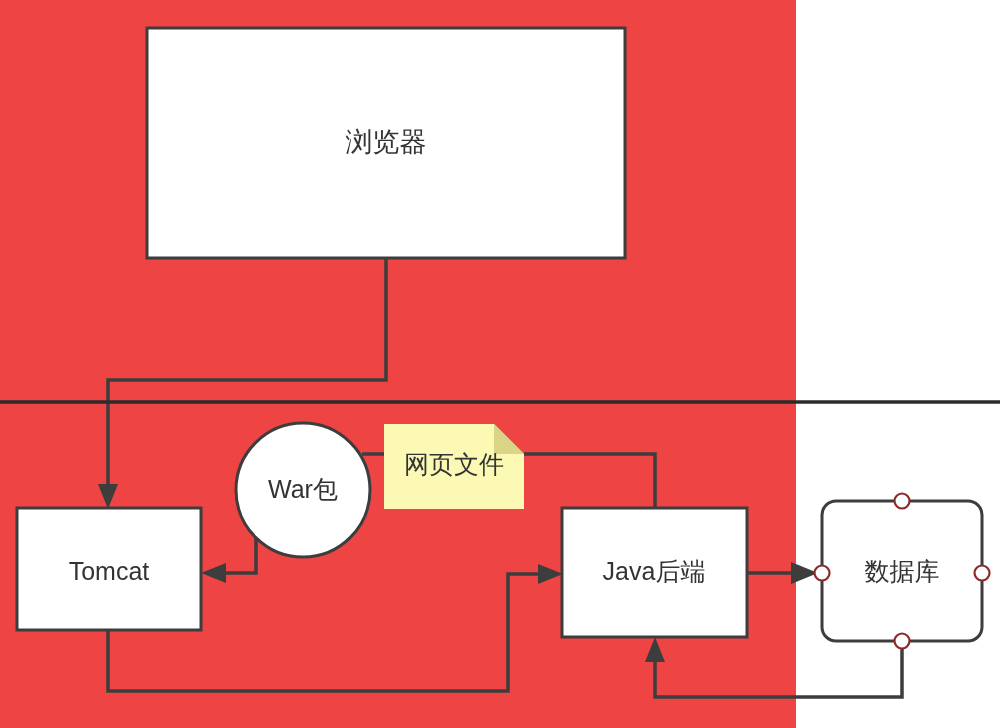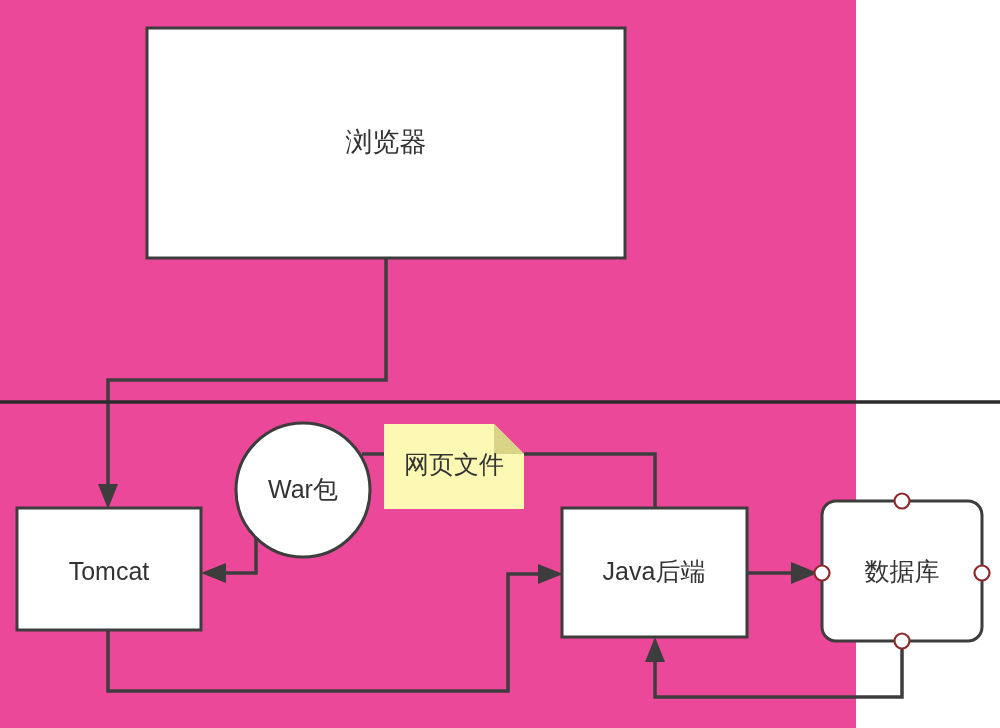--- a/index.html
+++ b/index.html
@@ -8,23 +8,23 @@
     background: #ffffff;
   }
   body {
     width: 1000px;
     height: 728px;
     font-family: "Liberation Sans", "DejaVu Sans", sans-serif;
     overflow: hidden;
   }
   #canvas {
     position: relative;
-    width: 856px;
+    width: 796px;
     height: 728px;
-    background: #ec4899;
+    background: #ef4444;
   }
   svg.diagram {
     position: absolute;
     left: 0;
     top: 0;
     width: 1000px;
     height: 728px;
     display: block;
   }
   .node-label {

